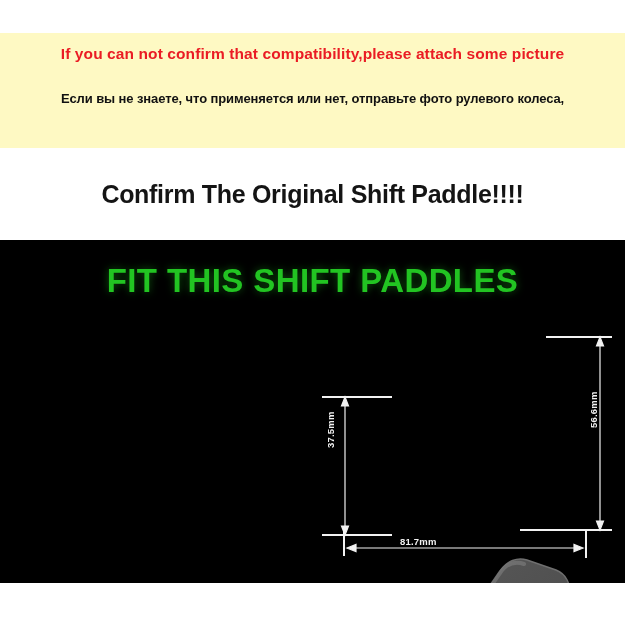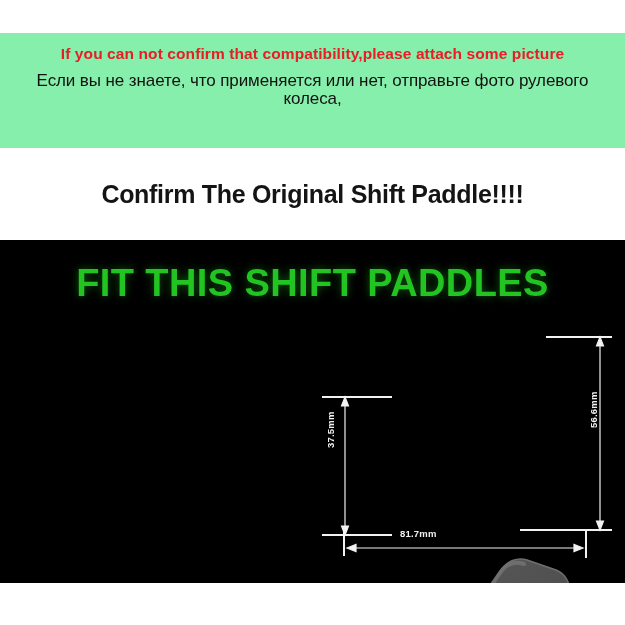--- a/index.html
+++ b/index.html
@@ -5,40 +5,40 @@
   html,body{margin:0;padding:0;background:#fff;}
   body{width:625px;height:625px;overflow:hidden;font-family:"Liberation Sans",sans-serif;}
   .page{position:relative;width:625px;height:625px;background:#ffffff;}
 
   
   .top-gap{position:absolute;left:0;top:0;width:625px;height:33px;background:#ffffff;}
 
   
   .notice-band{
     position:absolute;left:0;top:33px;width:625px;height:115px;
-    background:#86efac;
+    background:#fef9c3;
     display:flex;flex-direction:column;align-items:center;justify-content:flex-start;
     padding-top:10px;box-sizing:border-box;
   }
   .notice-en{
     color:#ea1c24;
     font-size:15.5px;
     font-weight:600;
     line-height:22px;
     text-align:center;
     letter-spacing:0.1px;
     width:600px;
   }
   .notice-ru{
     color:#111111;
-    font-size:17px;
-    font-weight:400;
+    font-size:13px;
+    font-weight:700;
     line-height:18px;
     text-align:center;
-    margin-top:7px;
+    margin-top:25px;
     width:600px;
     letter-spacing:-0.1px;
   }
 
   
   .heading-strip{
     position:absolute;left:0;top:148px;width:625px;height:92px;
     background:#ffffff;
     display:flex;align-items:center;justify-content:center;
   }
@@ -53,39 +53,39 @@
 
   
   .photo-panel{
     position:absolute;left:0;top:240px;width:625px;height:343px;
     background:#000000;overflow:hidden;
   }
   .fit-title{
     position:absolute;left:0;top:22px;width:625px;
     text-align:center;
     color:#22c422;
-    font-size:38px;
+    font-size:33px;
     font-weight:bold;
     letter-spacing:0.4px;
     text-shadow:0 0 9px rgba(34,196,34,0.45);
   }
   
   .paddle-right{
     position:absolute;left:325px;top:318px;width:290px;height:250px;
   }
 
   
   .dims{position:absolute;left:0;top:0;width:625px;height:343px;pointer-events:none;}
   .dim-label{
     position:absolute;color:#f2f2f2;font-size:9.5px;font-weight:600;
     letter-spacing:0.2px;white-space:nowrap;
   }
   .dim-v-left{left:325px;top:208px;transform:rotate(-90deg);transform-origin:left top;}
   .dim-v-right{left:588px;top:188px;transform:rotate(-90deg);transform-origin:left top;}
-  .dim-h{left:400px;top:288px;}
+  .dim-h{left:400px;top:296px;}
 
   
   .bottom-gap{position:absolute;left:0;top:583px;width:625px;height:42px;background:#ffffff;}
 </style>
 </head>
 <body>
 
 <div class="page">
 
   <div class="top-gap"></div>

